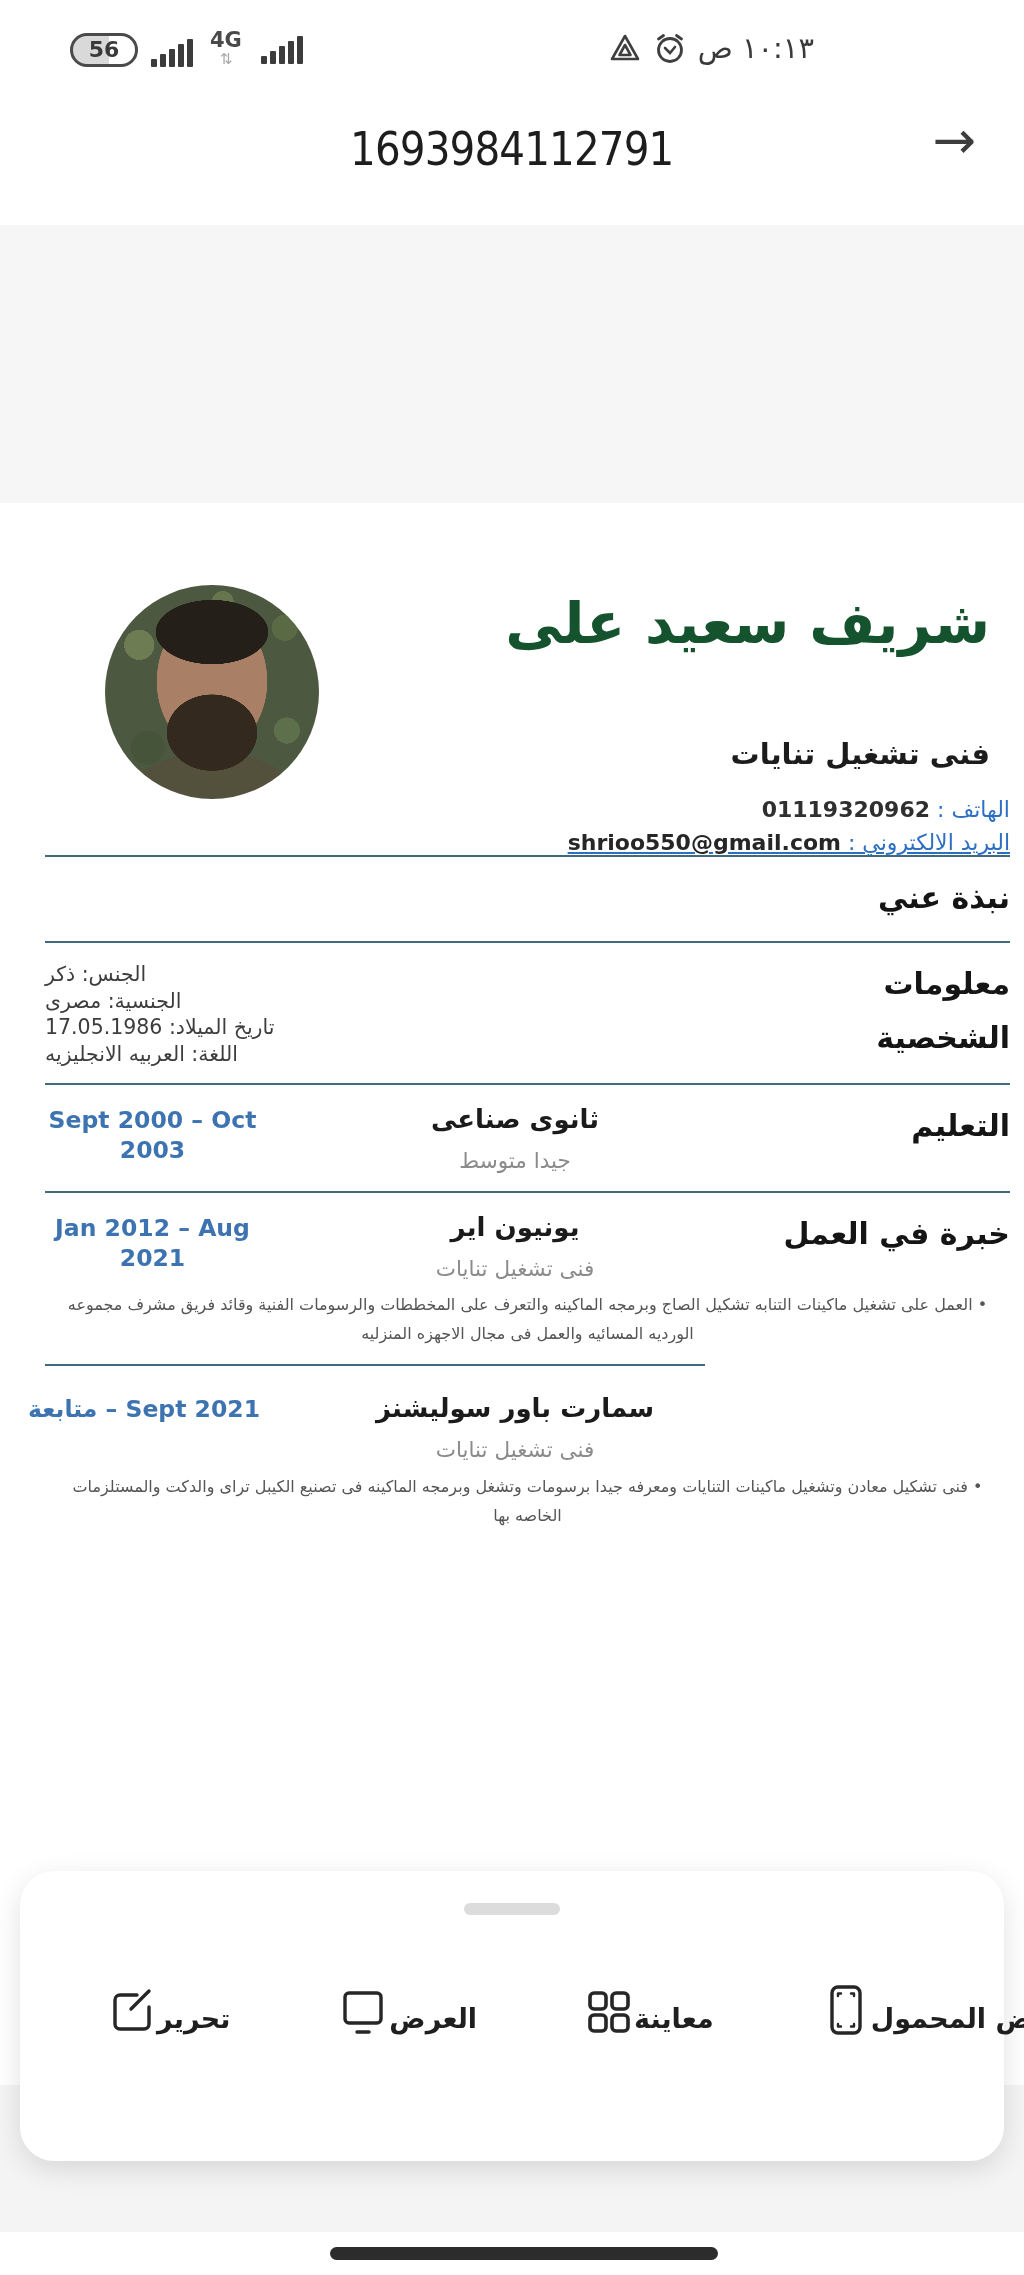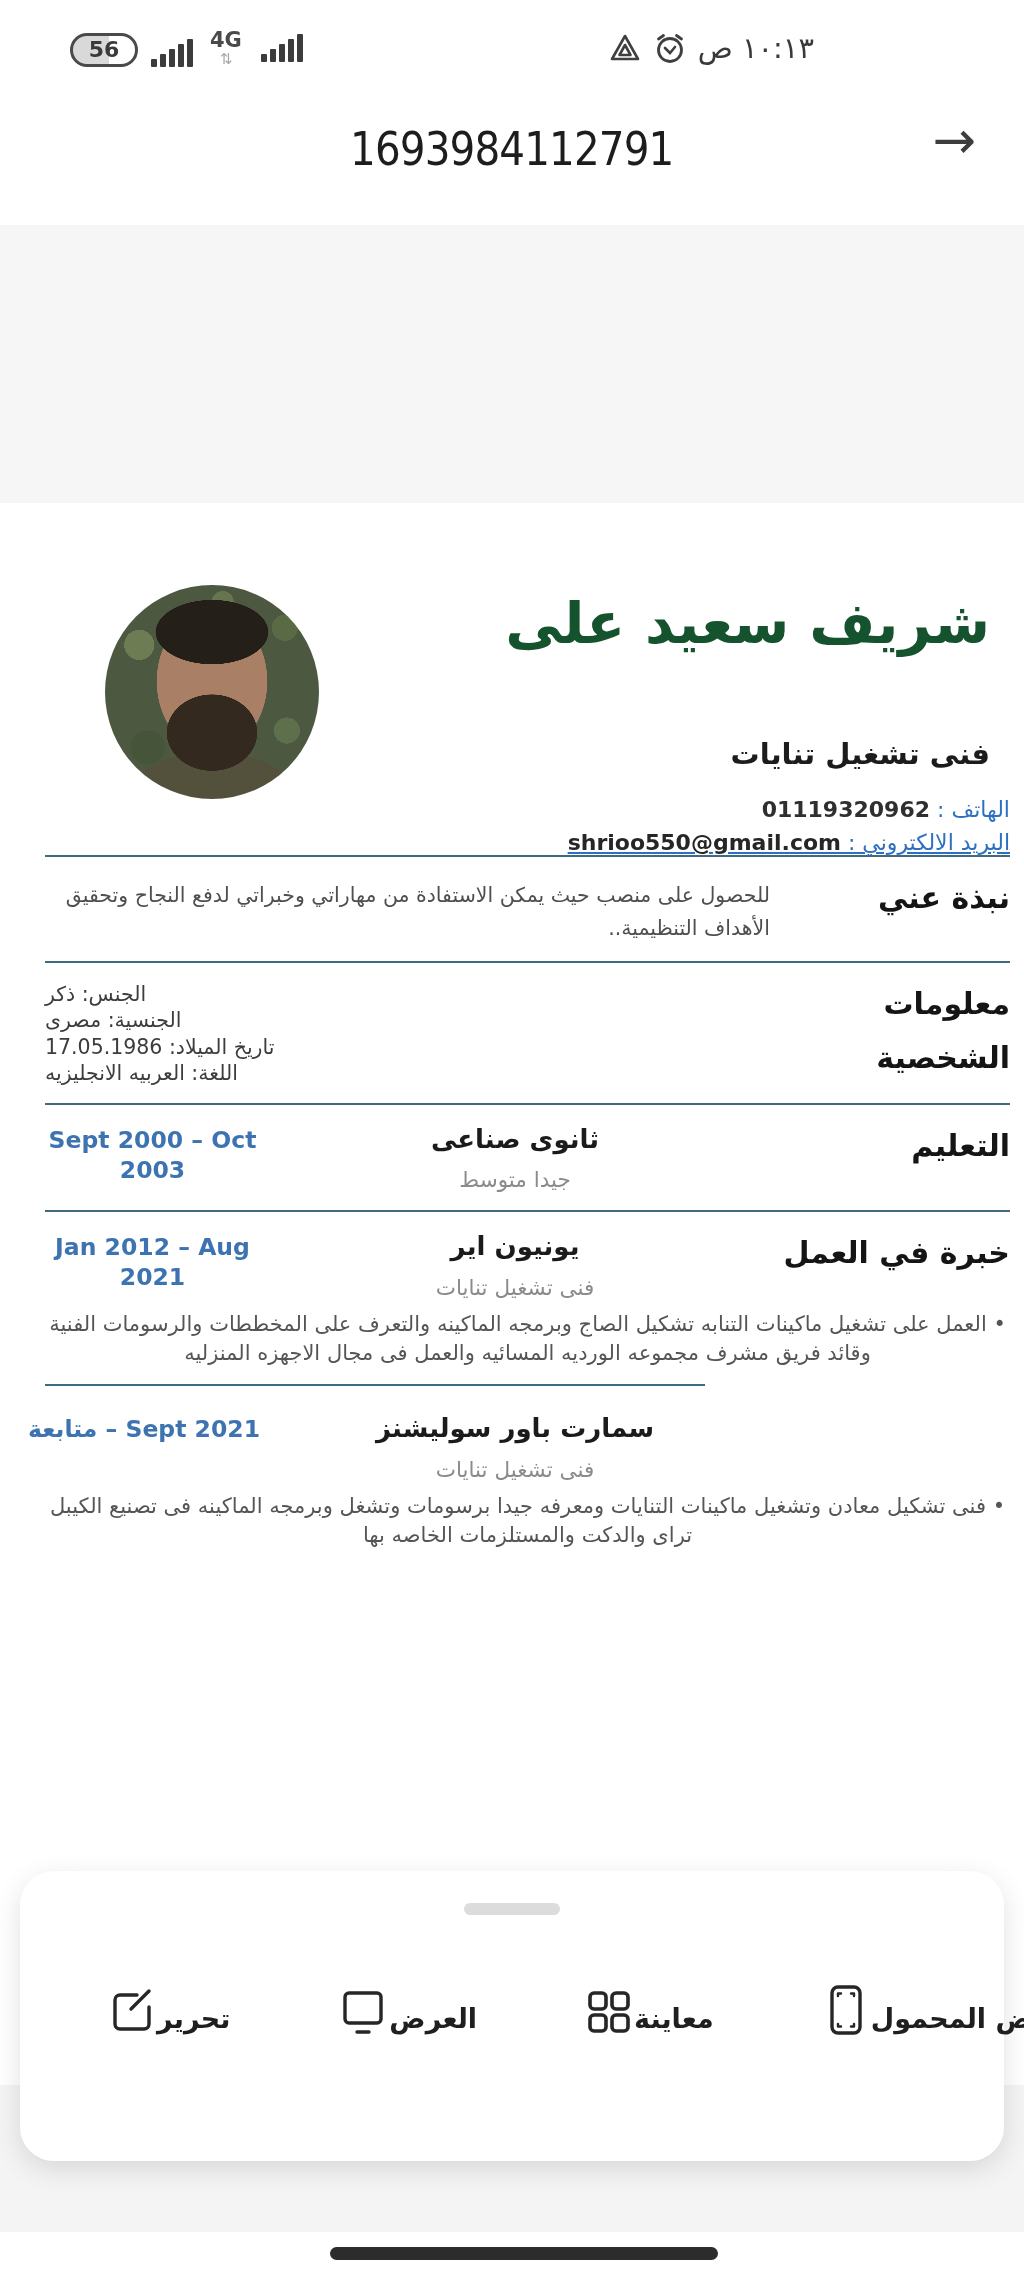--- a/index.html
+++ b/index.html
@@ -9,21 +9,21 @@
 
   
   .status-bar{position:absolute;top:0;left:0;width:890px;height:90px;display:flex;
               justify-content:space-between;align-items:center;padding:6px 76px 0 70px;}
   .sb-left{display:flex;align-items:flex-end;gap:13px;}
   .battery{width:68px;height:34px;border:3px solid #4a4a4a;border-radius:17px;
            background:linear-gradient(to right,#d9d9d9 0 58%,#ffffff 58%);
            display:flex;align-items:center;justify-content:center;}
   .battery span{font-size:22px;font-weight:600;color:#3a3a3a;line-height:1;}
   .bars{display:block;}
-  .fourg{display:flex;align-items:flex-start;gap:19px;}
+  .fourg{display:flex;align-items:center;gap:19px;}
   .fourg-meta{display:flex;flex-direction:column;align-items:center;line-height:1;}
   .fourg-meta .g4{font-size:21px;font-weight:600;color:#4a4a4a;}
   .fourg-meta .updown{font-size:15px;color:#a8a8a8;margin-top:1px;}
   .sb-right{display:flex;align-items:center;gap:10px;}
   .sb-time{font-size:29px;color:#3a3a3a;direction:rtl;letter-spacing:1px;}
 
   
   .app-header{position:absolute;top:90px;left:0;width:1024px;height:135px;background:#fff;}
   .app-title{position:absolute;left:0;right:0;top:32px;text-align:center;font-size:46px;
              color:#1d1d1d;letter-spacing:-1px;}
@@ -62,21 +62,21 @@
   .row{display:grid;grid-template-columns:240px 1fr 215px;padding:10px 0 16px;}
   .sec-title{font-size:30px;font-weight:700;color:#151515;line-height:1.8;text-align:right;padding-top:4px;}
   .about-text{grid-column:2/4;font-size:20.5px;color:#4f4f4f;line-height:1.6;padding-top:12px;text-align:right;}
   .personal-list{grid-column:2/4;font-size:20.5px;color:#3d3d3d;line-height:26.5px;padding-top:8px;text-align:left;}
   .mid{grid-column:2;text-align:center;padding-top:8px;}
   .mid .ename{font-size:26px;font-weight:700;color:#1b1b1b;line-height:1.3;}
   .mid .erole{font-size:21.5px;color:#8b8b8b;margin-top:10px;line-height:1.3;}
   .date{grid-column:3;font-size:23.5px;font-weight:600;color:#3c73b0;line-height:30px;
         text-align:center;direction:rtl;padding-top:10px;}
   .date.nowrap{white-space:nowrap;}
-  .bullet{grid-column:1/4;font-size:21px;color:#555;line-height:29px;text-align:center;padding:8px 4px 0;}
+  .bullet{grid-column:1/4;font-size:16px;color:#555;line-height:29px;text-align:center;padding:8px 4px 0;}
   .inner-divider{grid-column:1/4;height:2px;background:#3f6b80;width:660px;margin:16px 305px 4px 0;}
   .mt{margin-top:14px;}
 
   
   .backdrop-gray{position:absolute;top:2085px;left:0;width:1024px;height:147px;background:#f4f4f5;}
   .bottom-sheet{position:absolute;left:20px;top:1871px;width:984px;height:290px;background:#fff;
                 border-radius:34px;box-shadow:0 8px 28px rgba(0,0,0,0.12);}
   .drag-handle{position:absolute;left:50%;top:32px;transform:translateX(-50%);width:96px;height:12px;
                border-radius:6px;background:#dcdcdc;border:none;}
   .sheet-buttons{position:absolute;left:0;right:0;top:112px;display:flex;flex-direction:row-reverse;
@@ -158,21 +158,20 @@
       <div class="email-line">
         <span class="lbl">البريد الالكتروني : </span><span class="val">shrioo550@gmail.com</span>
       </div>
     </div>
 
     <div class="cv-body">
       <div class="divider"></div>
 
       <div class="row">
         <div class="sec-title">نبذة عني</div>
-        <div class="about-text">للحصول على منصب حيث يمكن الاستفادة من مهاراتي وخبراتي لدفع النجاح وتحقيق الأهداف التنظيمية..</div>
       </div>
       <div class="divider"></div>
 
       <div class="row">
         <div class="sec-title">معلومات الشخصية</div>
         <div class="personal-list">
           <div>الجنس: ذكر</div>
           <div>الجنسية: مصرى</div>
           <div>تاريخ الميلاد: 17.05.1986</div>
           <div>اللغة: العربيه الانجليزيه</div>

